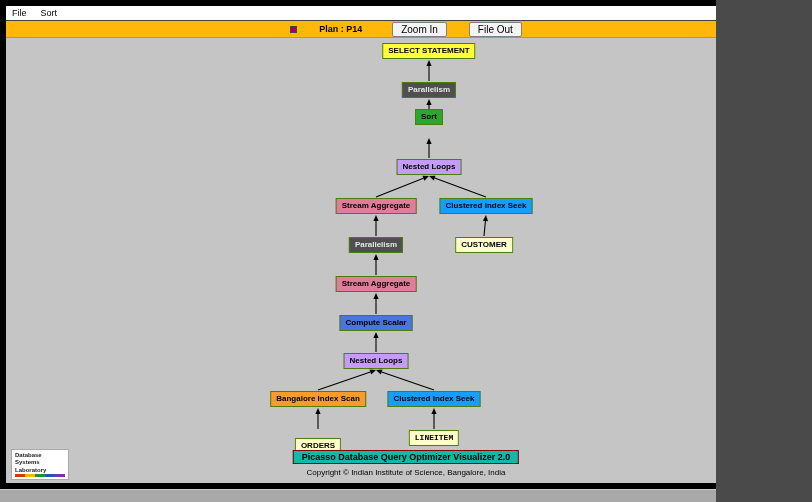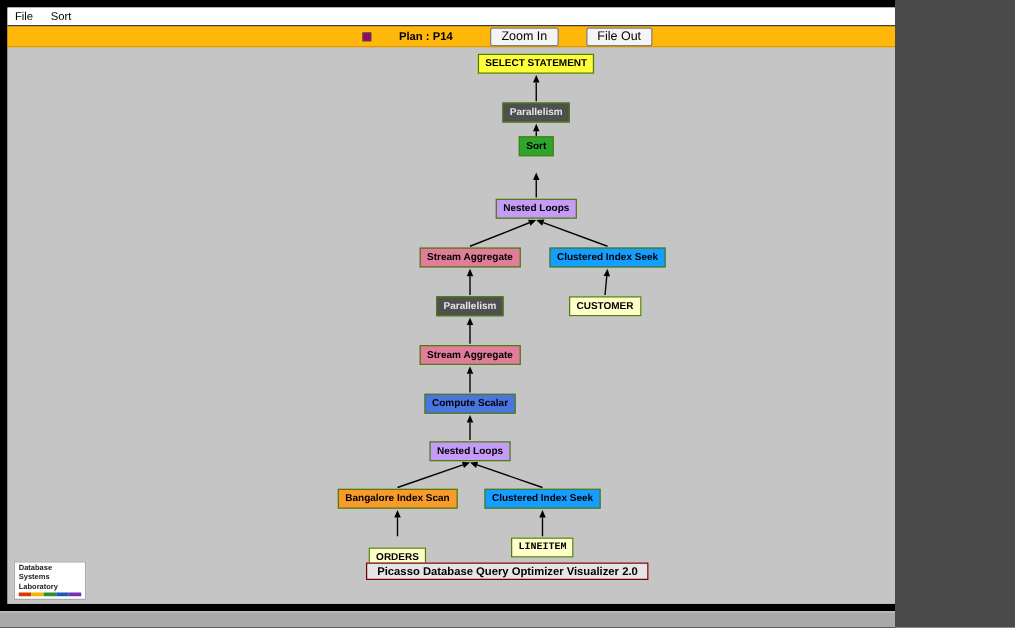--- a/index.html
+++ b/index.html
@@ -121,20 +121,21 @@
           <div class="logo-line">Systems</div>
           <div class="logo-line">Laboratory</div>
           <div class="logo-stripes">
               <span style="background: rgb(212, 58, 0);"></span>
               <span style="background: rgb(242, 183, 5);"></span>
               <span style="background: rgb(46, 139, 46);"></span>
               <span style="background: rgb(34, 85, 187);"></span>
               <span style="background: rgb(119, 51, 170);"></span>
             </div>
         </div>
-        <div class="app-title" style="background: #e5e5e5;">Picasso Database Query Optimizer Visualizer 2.0</div>
+        <div class="app-title" style="background: #14b8a6;">Picasso Database Query Optimizer Visualizer 2.0</div>
+        <div class="copyright">Copyright © Indian Institute of Science, Bangalore, India</div>
         <div class="widget"></div>
       </div>
     </div>
 
   </div>
   <div class="taskbar"></div>
 </div>
 
 </body></html>

